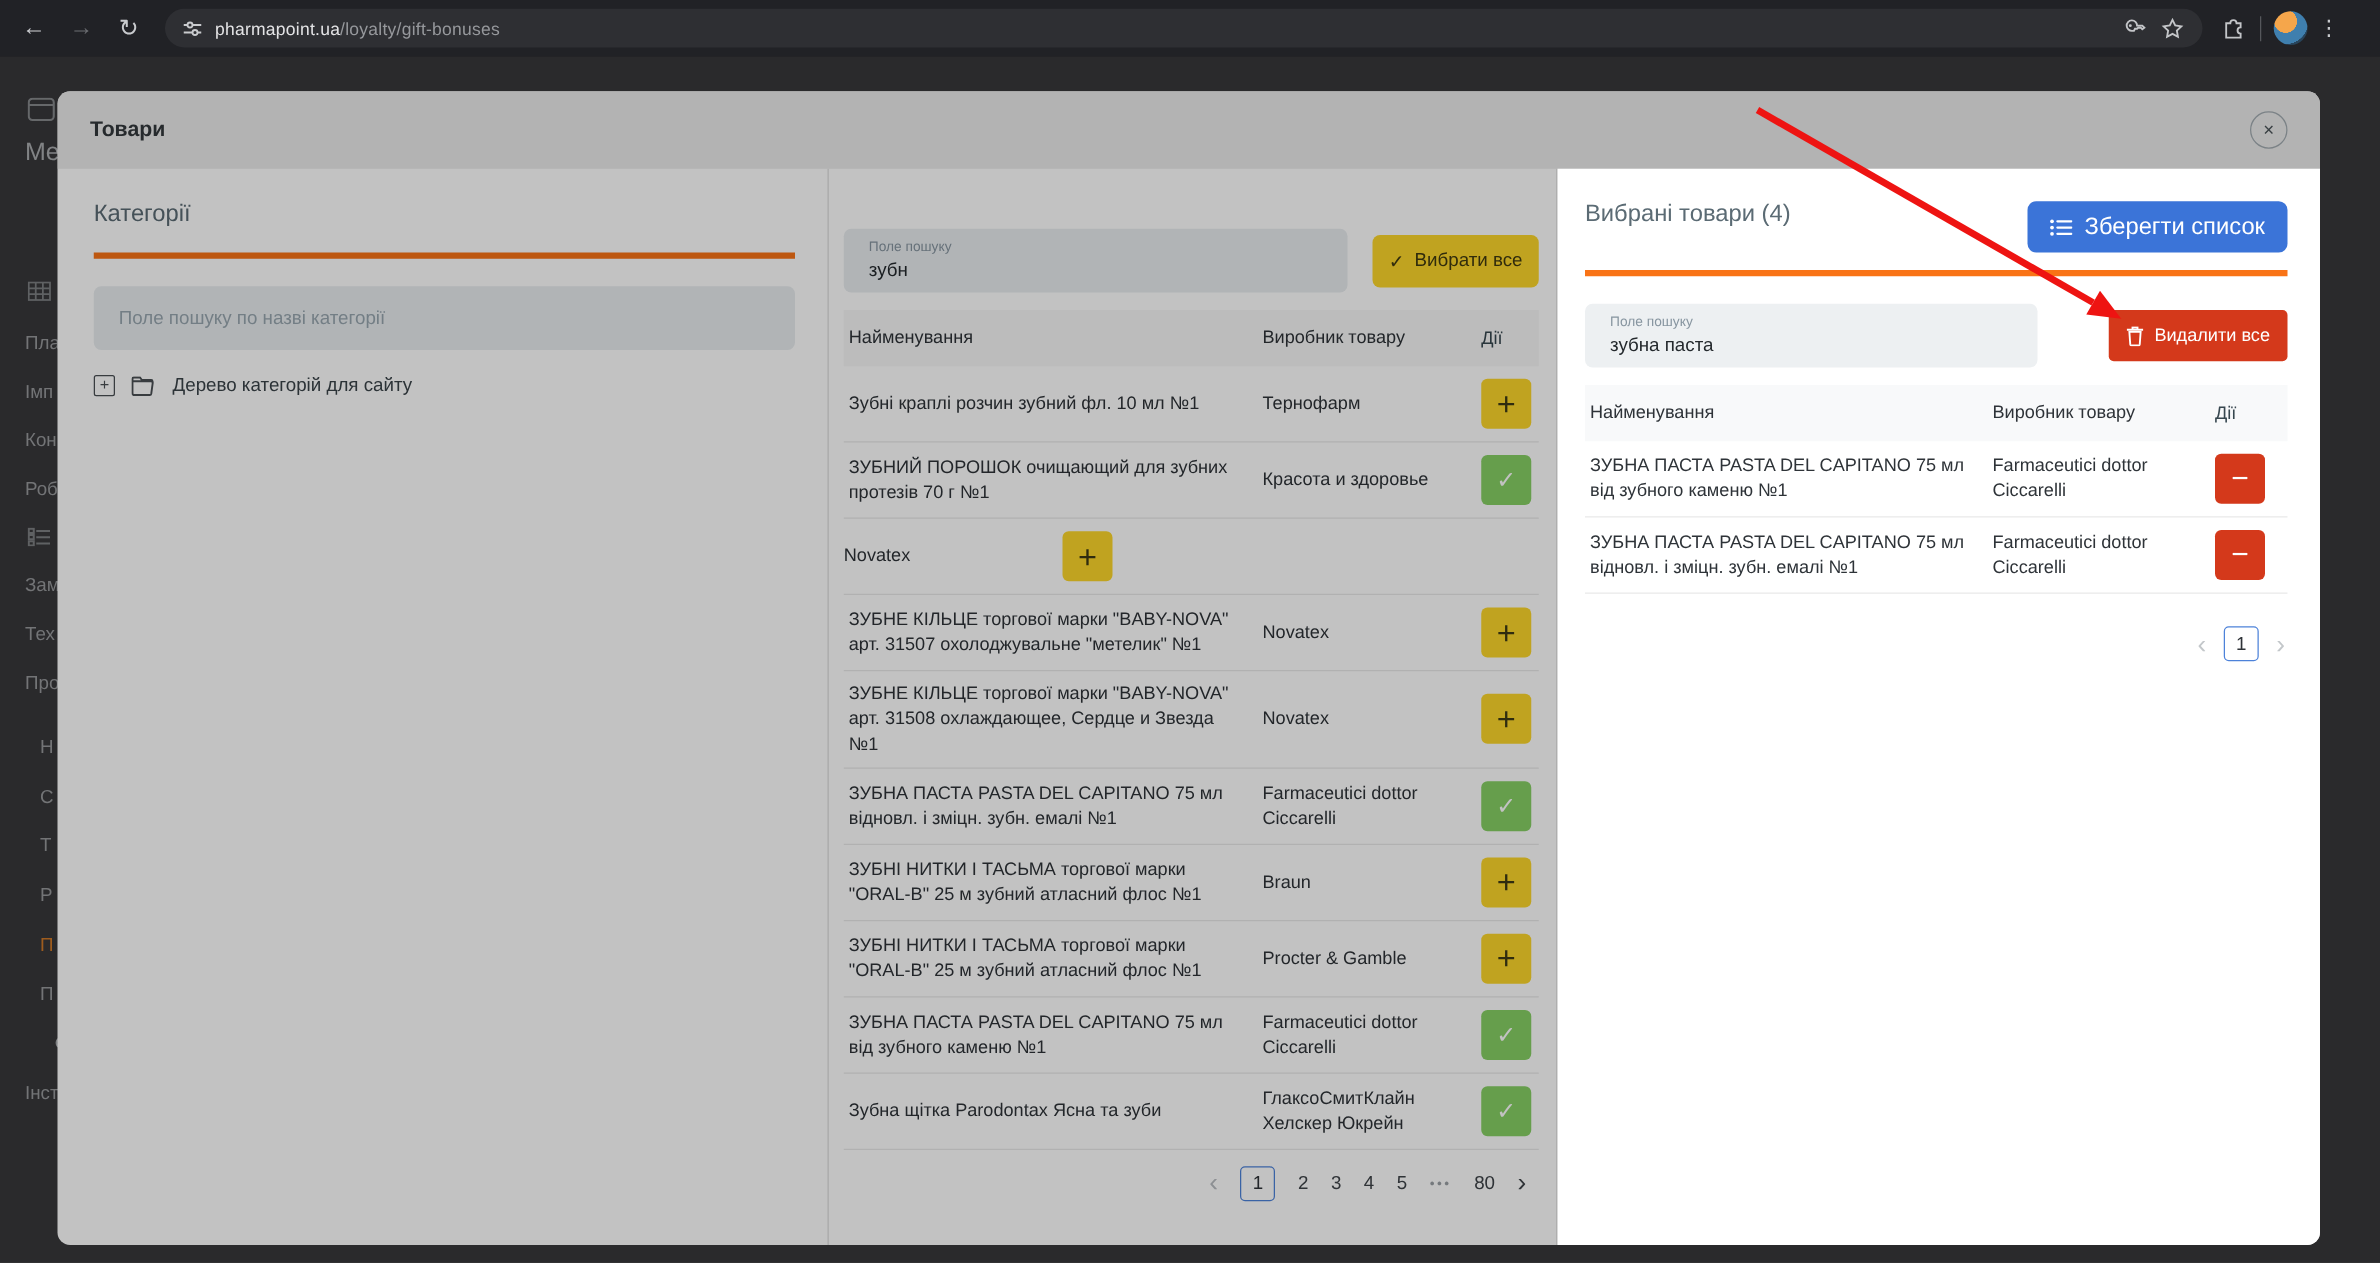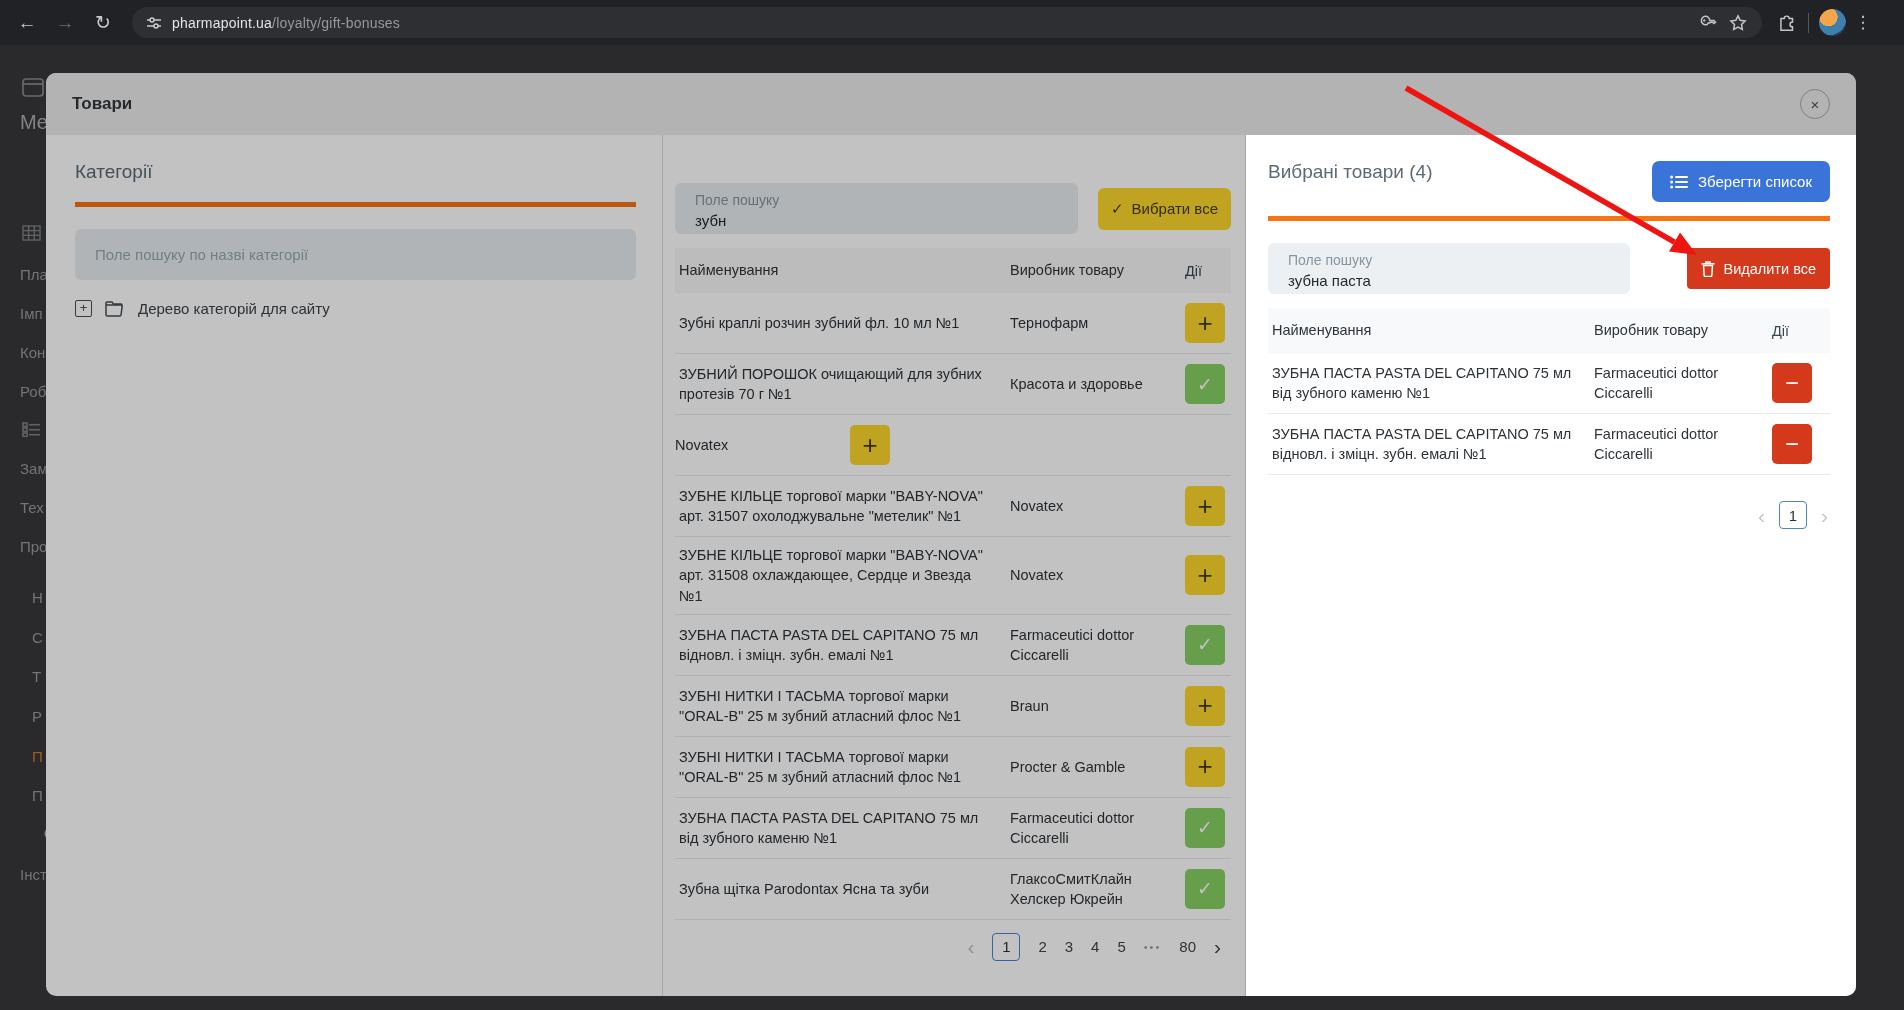--- a/index.html
+++ b/index.html
@@ -50,21 +50,21 @@
   .col-right { flex:1; padding:26px 26px 0 22px; position:relative; z-index:60; background:#fff; }
 
   .col-head { display:flex; justify-content:space-between;
               min-height:46px; border-bottom:5px solid #f97316; padding-bottom:14px; }
   .col-title { font-size:19px; color:#5b6b74; font-weight:400; }
 
   
   .field { height:51px; background:#e9edf0; border-radius:6px; padding:9px 20px 0 20px; }
   .field.placeholder-only { display:flex; align-items:center; padding-top:0; color:#98a6af;
                             font-size:15px; }
-  .field-label { font-size:14px; color:#8795a0; }
+  .field-label { font-size:11px; color:#8795a0; }
   .field-value { font-size:15px; color:#24292d; margin-top:4px; }
   .col-left .field { margin-top:22px; }
 
   
   .tree-row { margin-top:20px; display:flex; align-items:center; gap:13px; cursor:pointer; }
   .tree-expand { width:17px; height:17px; border:1.5px solid #4a4f54; border-radius:2px;
                  color:#4a4f54; font-size:13px; line-height:14px; text-align:center; }
   .tree-label { font-size:15px; color:#3a4349; }
 
   
@@ -73,21 +73,21 @@
   .col-mid .field { flex:1; }
   .col-right .search-row { justify-content:space-between; }
   .col-right .field { width:362px; background:#edf0f2; }
 
   
   .btn { border:none; cursor:pointer; display:flex; align-items:center; justify-content:center;
          font-family:inherit; }
   .btn-select-all { width:133px; height:42px; background:#fdd72b; border-radius:6px;
                     color:#403a10; font-size:15px; gap:8px; }
   .btn-save { height:41px; padding:0 18px; background:#3b74d8; border-radius:7px;
-              color:#fff; font-size:15px; gap:10px; }
+              color:#fff; font-size:19px; gap:10px; }
   .btn-delete { height:41px; padding:0 14px; background:#d4391b; border-radius:4px;
                 color:#fff; font-size:14.5px; gap:9px; }
 
   
   .ptable { margin-top:14px; }
   .thead { display:flex; align-items:center; background:#f7f7f7; height:45px;
            font-size:14.5px; color:#37474f; }
   .col-right .thead { background:#f8f9fa; }
   .trow { display:flex; align-items:center; min-height:61px; padding:8px 0;
           border-bottom:1px solid #e9e9e9; }

